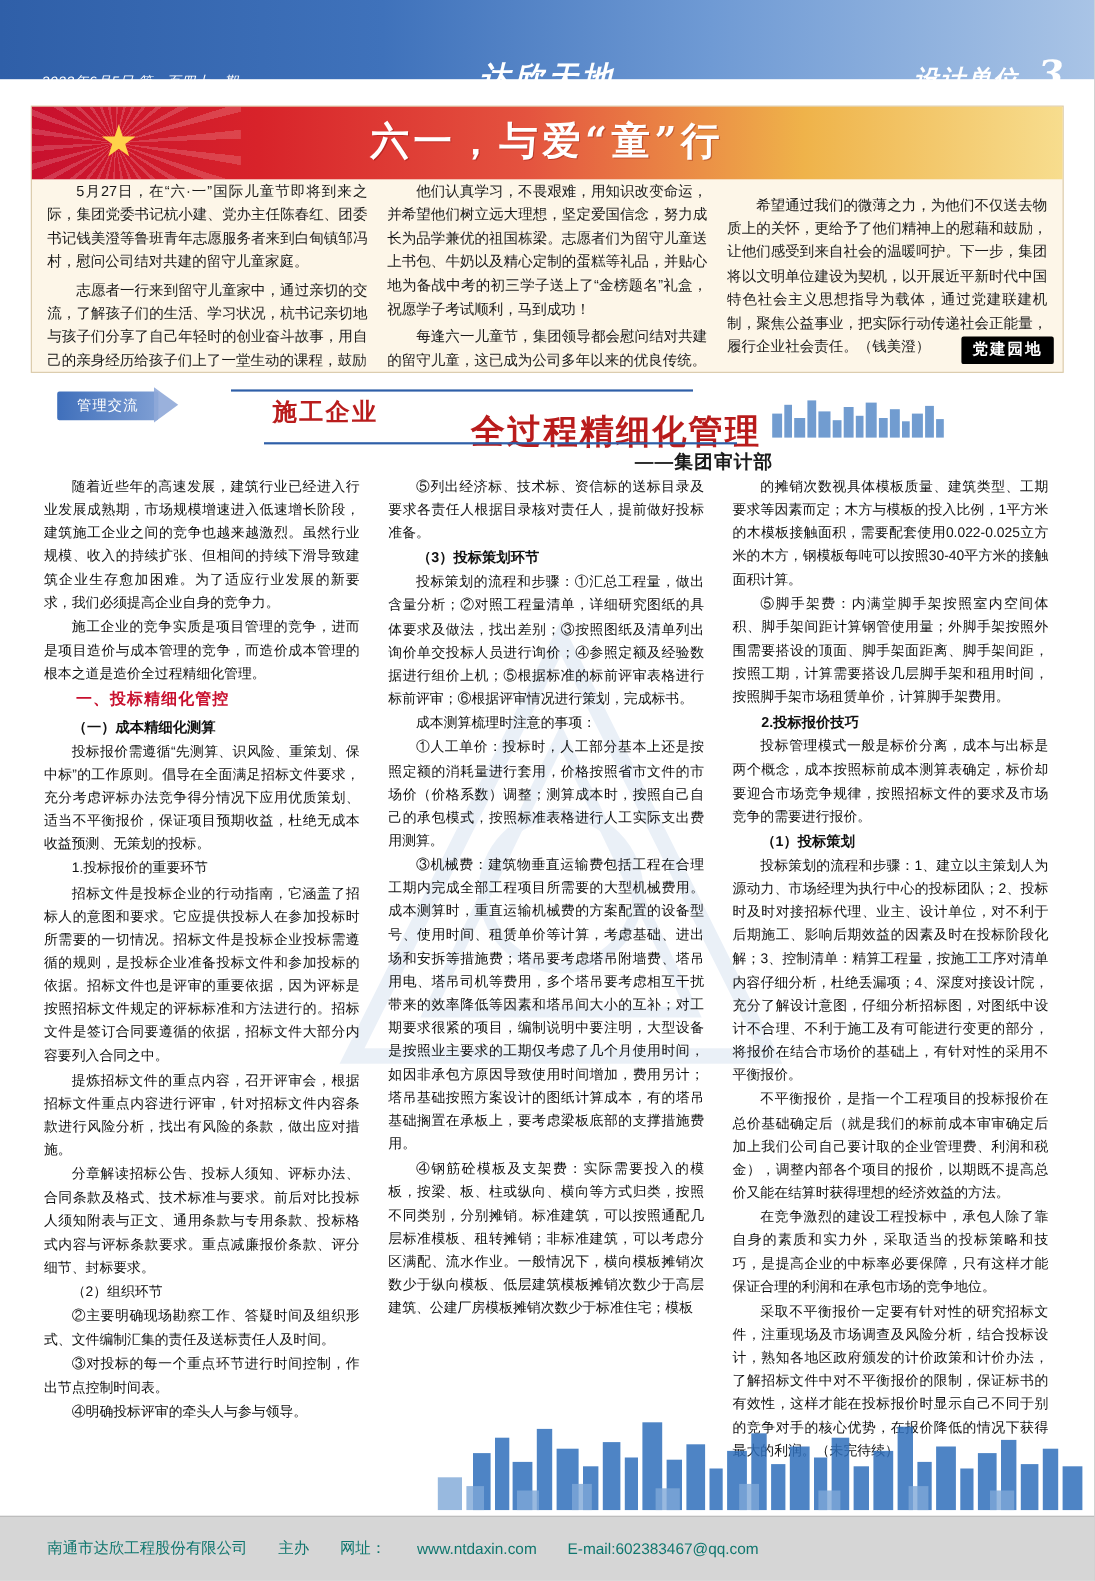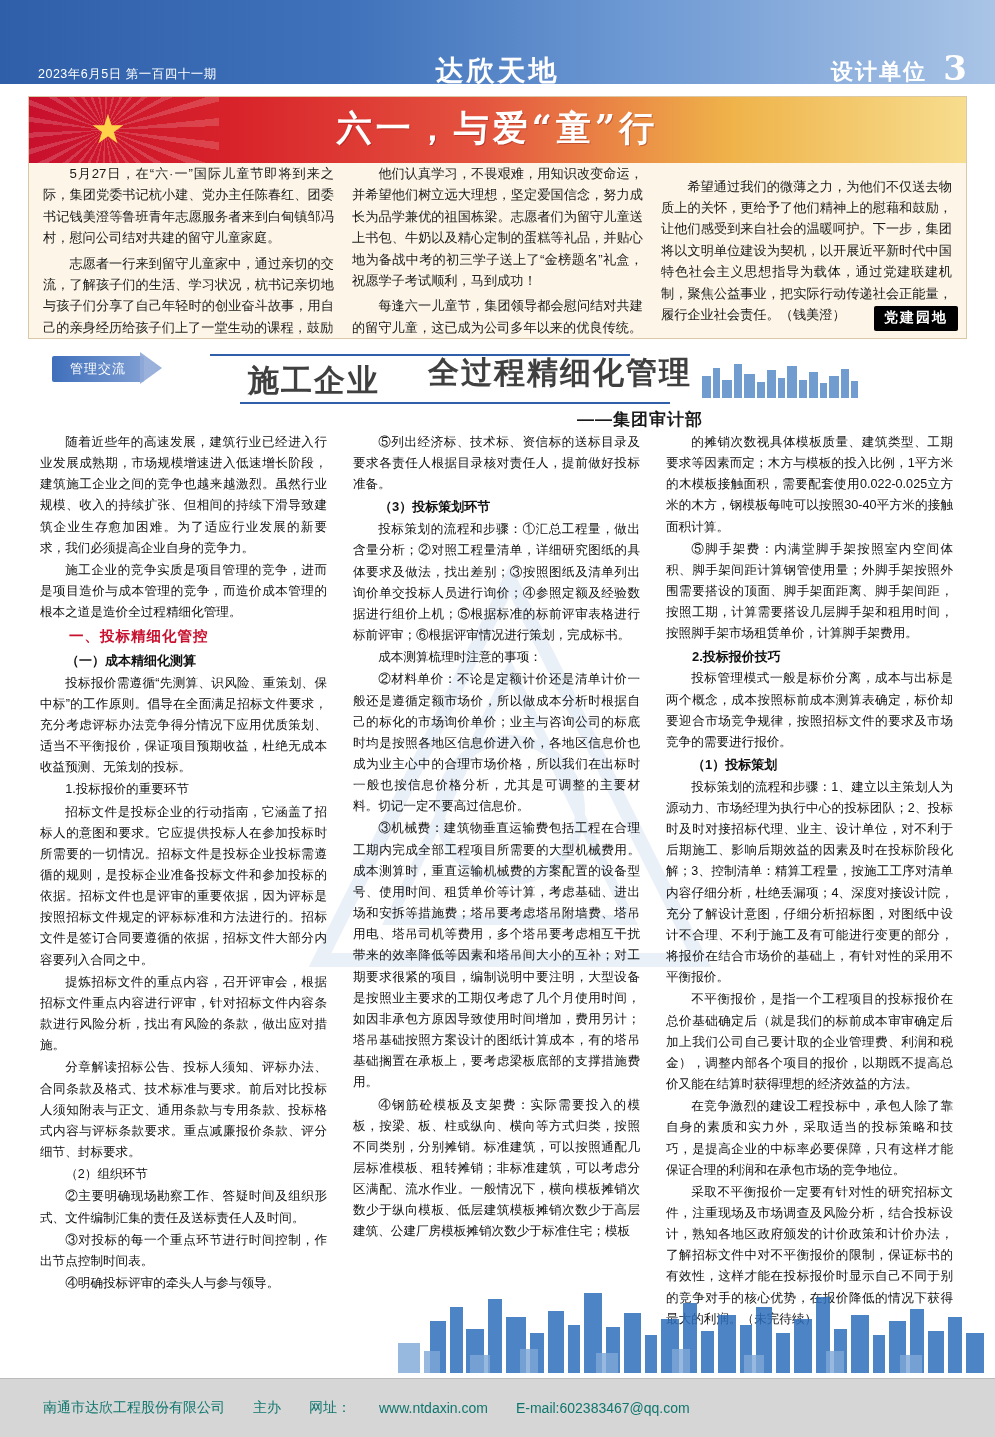--- a/index.html
+++ b/index.html
@@ -17,22 +17,23 @@
     background: #ffffff;
     overflow: hidden;
     margin: 0 auto;
     box-sizing: border-box;
   }
   
   .masthead {
     position: absolute;
     left: 0; top: 0;
     width: 995px;
-    height: 84px;
+    height: 72px;
     background: linear-gradient(90deg,#2f5fa8 0%, #3f72bb 35%, #6f9ad4 65%, #a9c4e6 100%);
+    font-style: italic;
   }
   .masthead-inner {
     position: absolute;
     left: 0; top: 0;
     width: 995px; height: 92px;
   }
   .issue-line {
     position: absolute;
     left: 38px;
     top: 66px;
@@ -195,35 +196,35 @@
   .mt-rule-bottom {
     position: absolute;
     left: 40px; top: 50px;
     width: 430px; height: 2px;
     background: #2f5fa8;
   }
   .mt-blue {
     position: absolute;
     left: 48px;
     top: 8px;
+    font-size: 22px;
+    font-weight: bold;
+    letter-spacing: 2px;
+    color: #b91c1c;
+    font-family: "DejaVu Serif", serif;
+    white-space: nowrap;
+  }
+  .mt-dark {
+    position: absolute;
+    left: 228px;
+    top: 20px;
     font-size: 31px;
     font-weight: bold;
     letter-spacing: 2px;
-    color: #404040;
-    font-family: "DejaVu Serif", serif;
-    white-space: nowrap;
-  }
-  .mt-dark {
-    position: absolute;
-    left: 228px;
-    top: 0;
-    font-size: 31px;
-    font-weight: bold;
-    letter-spacing: 2px;
-    color: #404040;
+    color: #b91c1c;
     font-family: "DejaVu Serif", serif;
     white-space: nowrap;
   }
   .mt-skyline {
     position: absolute;
     left: 500px;
     top: 6px;
     width: 160px;
     height: 40px;
     opacity: .85;
@@ -401,21 +402,21 @@
       <p>②主要明确现场勘察工作、答疑时间及组织形式、文件编制汇集的责任及送标责任人及时间。</p>
       <p>③对投标的每一个重点环节进行时间控制，作出节点控制时间表。</p>
       <p>④明确投标评审的牵头人与参与领导。</p>
     </div>
 
     <div class="bcol">
       <p>⑤列出经济标、技术标、资信标的送标目录及要求各责任人根据目录核对责任人，提前做好投标准备。</p>
       <p class="h-sub">（3）投标策划环节</p>
       <p>投标策划的流程和步骤：①汇总工程量，做出含量分析；②对照工程量清单，详细研究图纸的具体要求及做法，找出差别；③按照图纸及清单列出询价单交投标人员进行询价；④参照定额及经验数据进行组价上机；⑤根据标准的标前评审表格进行标前评审；⑥根据评审情况进行策划，完成标书。</p>
       <p>成本测算梳理时注意的事项：</p>
-      <p>②材料单价：不论是定额计价还是清单计价一般还是遵循定额市场价，所以做成本分析时根据自己的标化的市场询价单价；业主与咨询公司的标底时均是按照各地区信息价进入价，各地区信息价也成为业主心中的合理市场价格，所以我们在出标时一般也按信息价格分析，尤其是可调整的主要材料。切记一定不要高过信息价。</p>
+      <p>①人工单价：投标时，人工部分基本上还是按照定额的消耗量进行套用，价格按照省市文件的市场价（价格系数）调整；测算成本时，按照自己自己的承包模式，按照标准表格进行人工实际支出费用测算。</p>
       <p>③机械费：建筑物垂直运输费包括工程在合理工期内完成全部工程项目所需要的大型机械费用。成本测算时，重直运输机械费的方案配置的设备型号、使用时间、租赁单价等计算，考虑基础、进出场和安拆等措施费；塔吊要考虑塔吊附墙费、塔吊用电、塔吊司机等费用，多个塔吊要考虑相互干扰带来的效率降低等因素和塔吊间大小的互补；对工期要求很紧的项目，编制说明中要注明，大型设备是按照业主要求的工期仅考虑了几个月使用时间，如因非承包方原因导致使用时间增加，费用另计；塔吊基础按照方案设计的图纸计算成本，有的塔吊基础搁置在承板上，要考虑梁板底部的支撑措施费用。</p>
       <p>④钢筋砼模板及支架费：实际需要投入的模板，按梁、板、柱或纵向、横向等方式归类，按照不同类别，分别摊销。标准建筑，可以按照通配几层标准模板、租转摊销；非标准建筑，可以考虑分区满配、流水作业。一般情况下，横向模板摊销次数少于纵向模板、低层建筑模板摊销次数少于高层建筑、公建厂房模板摊销次数少于标准住宅；模板</p>
     </div>
 
     <div class="bcol">
       <p>的摊销次数视具体模板质量、建筑类型、工期要求等因素而定；木方与模板的投入比例，1平方米的木模板接触面积，需要配套使用0.022-0.025立方米的木方，钢模板每吨可以按照30-40平方米的接触面积计算。</p>
       <p>⑤脚手架费：内满堂脚手架按照室内空间体积、脚手架间距计算钢管使用量；外脚手架按照外围需要搭设的顶面、脚手架面距离、脚手架间距，按照工期，计算需要搭设几层脚手架和租用时间，按照脚手架市场租赁单价，计算脚手架费用。</p>
       <p class="h-sub">2.投标报价技巧</p>
       <p>投标管理模式一般是标价分离，成本与出标是两个概念，成本按照标前成本测算表确定，标价却要迎合市场竞争规律，按照招标文件的要求及市场竞争的需要进行报价。</p>
       <p class="h-sub">（1）投标策划</p>

